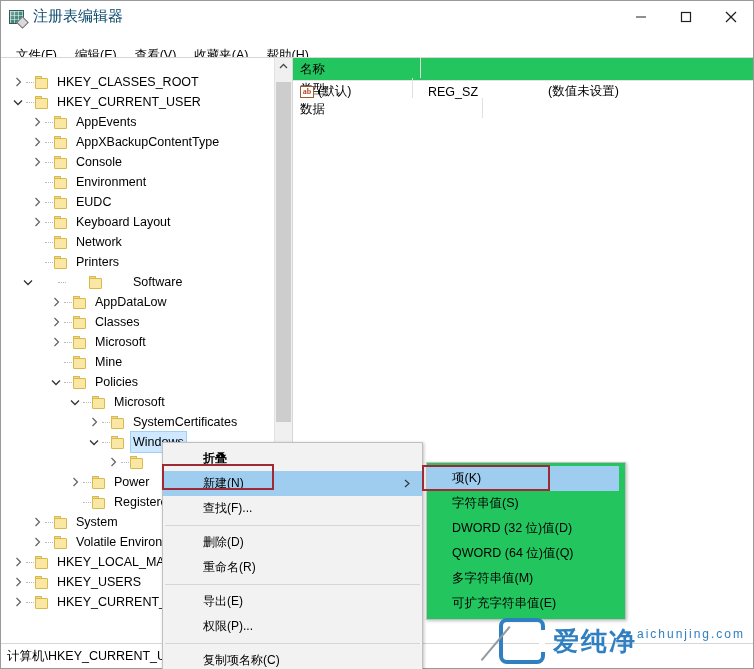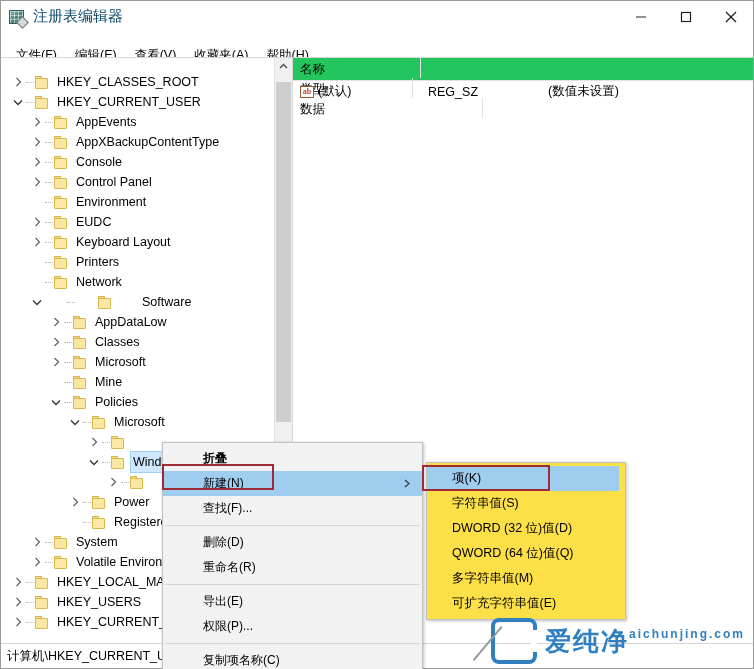--- a/index.html
+++ b/index.html
@@ -285,21 +285,21 @@
     box-sizing: border-box;
     pointer-events: none;
     z-index: 60;
   }
 
   
   .submenu {
     position: absolute;
     left: 425px; top: 461px;
     width: 200px;
-    background: #fde047;
+    background: #22c55e;
     border: 1px solid #c0c0c0;
     box-shadow: 1px 1px 3px rgba(0,0,0,.25);
     padding: 3px 6px 3px 0;
     box-sizing: border-box;
     z-index: 45;
   }
   .subitem {
     height: 25px;
     display: flex; align-items: center;
     padding-left: 25px;
@@ -339,21 +339,21 @@
   }
   .wm-text { display: flex; flex-direction: row; }
   .wm-cn {
     font-size: 26px; font-weight: bold;
     color: #2f7fc1; line-height: 28px;
     letter-spacing: 2px;
     font-family: "DejaVu Sans", sans-serif;
   }
   .wm-en {
     font-size: 12px; color: #2f7fc1;
-    letter-spacing: 2px; font-weight: bold;
+    letter-spacing: 2px; font-weight: normal;
     line-height: 14px;
   }
 </style>
 </head>
 <body>
 
 <div class="window">
 
   <div class="titlebar">
     <div class="app-icon">
@@ -453,33 +453,20 @@
                 </svg>
               </div>
               <div class="dash"></div>
               <div class="folder">
                 <div class="tab"></div>
                 <div class="body"></div>
               </div>
               <span class="tree-label">Console</span>
             </div>
             <div class="tree-row" style="padding-left: 28px;">
-              <div class="twisty">
-                <svg width="7" height="10" viewBox="0 0 7 10">
-                  <polyline points="1.5,1 5.5,5 1.5,9" fill="none" stroke="#616161" stroke-width="1.2"></polyline>
-                </svg>
-              </div>
-              <div class="dash"></div>
-              <div class="folder">
-                <div class="tab"></div>
-                <div class="body"></div>
-              </div>
-              <span class="tree-label">Control Panel</span>
-            </div>
-            <div class="tree-row" style="padding-left: 28px;">
               <div class="twisty"></div>
               <div class="dash"></div>
               <div class="folder">
                 <div class="tab"></div>
                 <div class="body"></div>
               </div>
               <span class="tree-label">Environment</span>
             </div>
             <div class="tree-row" style="padding-left: 28px;">
               <div class="twisty">
@@ -507,32 +494,32 @@
               </div>
               <span class="tree-label">Keyboard Layout</span>
             </div>
             <div class="tree-row" style="padding-left: 28px;">
               <div class="twisty"></div>
               <div class="dash"></div>
               <div class="folder">
                 <div class="tab"></div>
                 <div class="body"></div>
               </div>
+              <span class="tree-label">Network</span>
+            </div>
+            <div class="tree-row" style="padding-left: 28px;">
+              <div class="twisty"></div>
+              <div class="dash"></div>
+              <div class="folder">
+                <div class="tab"></div>
+                <div class="body"></div>
+              </div>
               <span class="tree-label">Printers</span>
             </div>
-            <div class="tree-row" style="padding-left: 28px;">
-              <div class="twisty"></div>
-              <div class="dash"></div>
-              <div class="folder">
-                <div class="tab"></div>
-                <div class="body"></div>
-              </div>
-              <span class="tree-label">Network</span>
-            </div>
-            <div class="tree-row" style="padding-left: 28px; gap: 22px;">
+            <div class="tree-row" style="padding-left: 19px; gap: 22px;">
               <div class="twisty">
                 <svg width="10" height="7" viewBox="0 0 10 7">
                   <polyline points="1,1.5 5,5.5 9,1.5" fill="none" stroke="#333" stroke-width="1.3"></polyline>
                 </svg>
               </div>
               <div class="dash"></div>
               <div class="folder">
                 <div class="tab"></div>
                 <div class="body"></div>
               </div>
@@ -616,20 +603,21 @@
               <div class="twisty">
                 <svg width="7" height="10" viewBox="0 0 7 10">
                   <polyline points="1.5,1 5.5,5 1.5,9" fill="none" stroke="#616161" stroke-width="1.2"></polyline>
                 </svg>
               </div>
               <div class="dash"></div>
               <div class="folder">
                 <div class="tab"></div>
                 <div class="body"></div>
               </div>
+              <span class="tree-label">SystemCertificates</span>
             </div>
             <div class="tree-row selected" style="padding-left: 85px;">
               <div class="twisty">
                 <svg width="10" height="7" viewBox="0 0 10 7">
                   <polyline points="1,1.5 5,5.5 9,1.5" fill="none" stroke="#333" stroke-width="1.3"></polyline>
                 </svg>
               </div>
               <div class="dash"></div>
               <div class="folder">
                 <div class="tab"></div>

